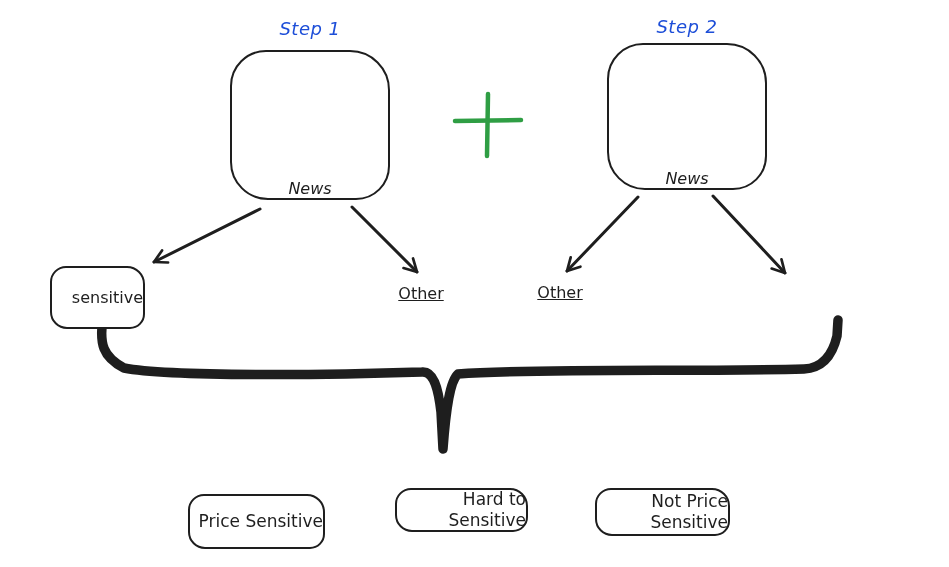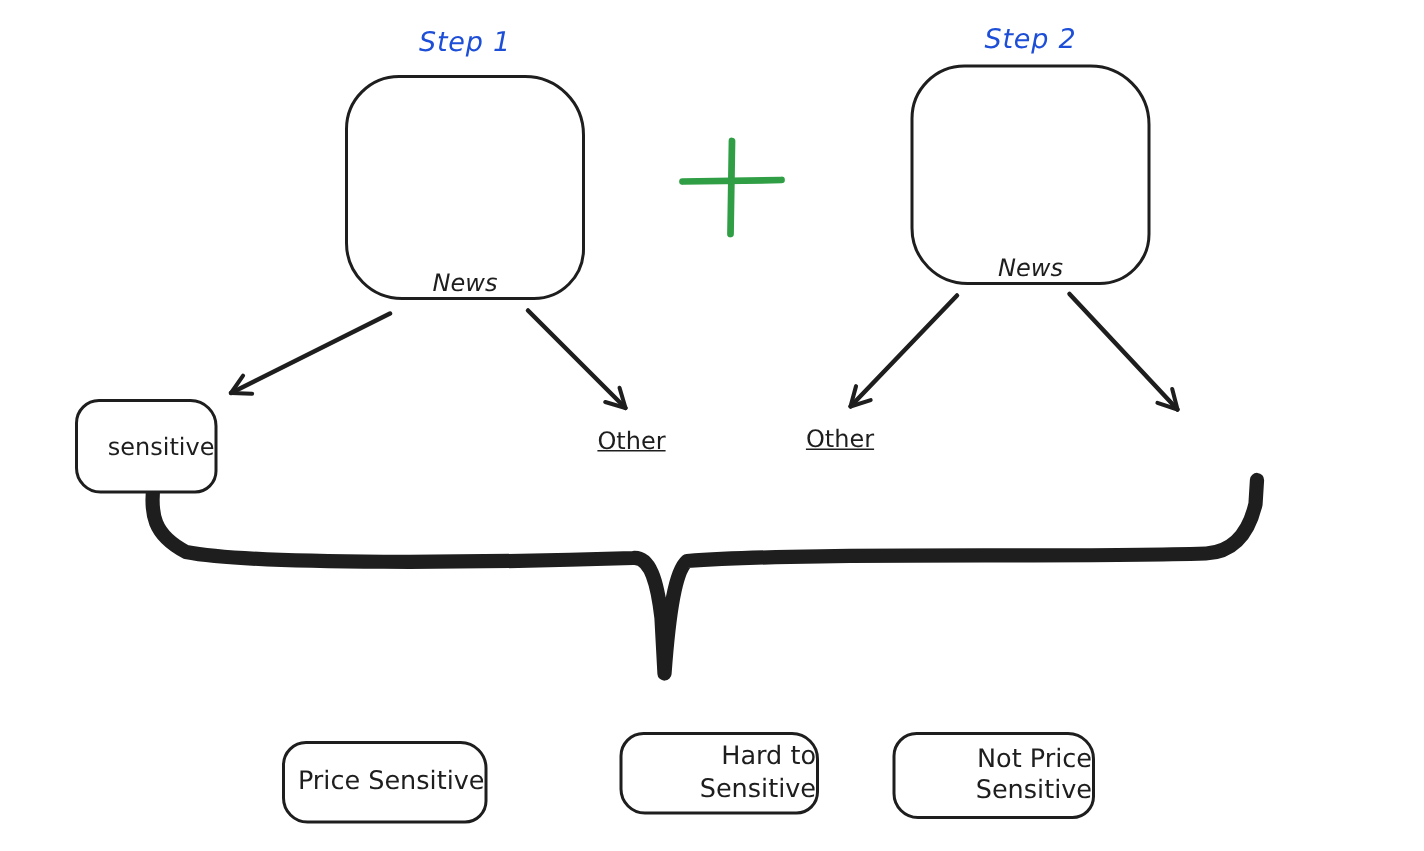--- a/index.html
+++ b/index.html
@@ -44,22 +44,22 @@
     border-radius: 16px 18px 15px 17px;
     font-size: 16px;
     line-height: 1.25;
     flex-direction: column;
     margin-top: 14px;
   }
   .sensitive-box { left: 50px; top: 252px; width: 95px; height: 63px; }
   .not-sensitive-box { left: 790px; top: 258px; width: 130px; height: 62px; font-size: 17px; font-style: italic; }
   .outcome { font-size: 17px; }
   .outcome-1 { left: 188px; top: 480px; width: 137px; height: 55px; }
-  .outcome-2 { left: 413px; top: 474px; width: 133px; height: 55px; }
-  .outcome-3 { left: 595px; top: 474px; width: 135px; height: 58px; }
+  .outcome-2 { left: 395px; top: 474px; width: 133px; height: 44px; }
+  .outcome-3 { left: 595px; top: 474px; width: 135px; height: 48px; }
   .float-label {
     position: absolute;
     transform: translateX(-50%);
     white-space: nowrap;
     font-size: 16px;
     text-decoration: underline;
   }
   .step-label {
     position: absolute;
     transform: translateX(-50%);

